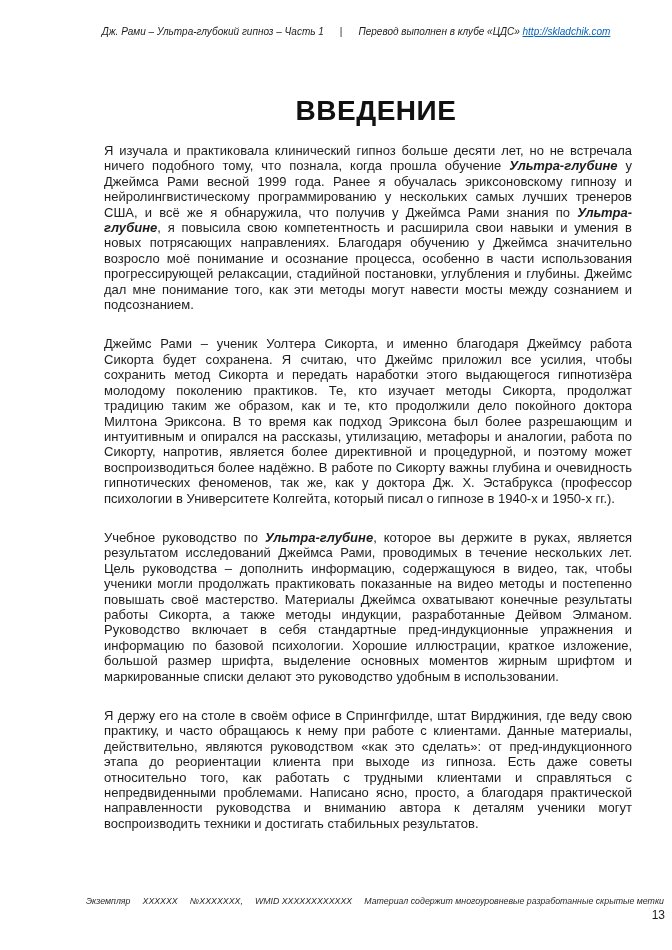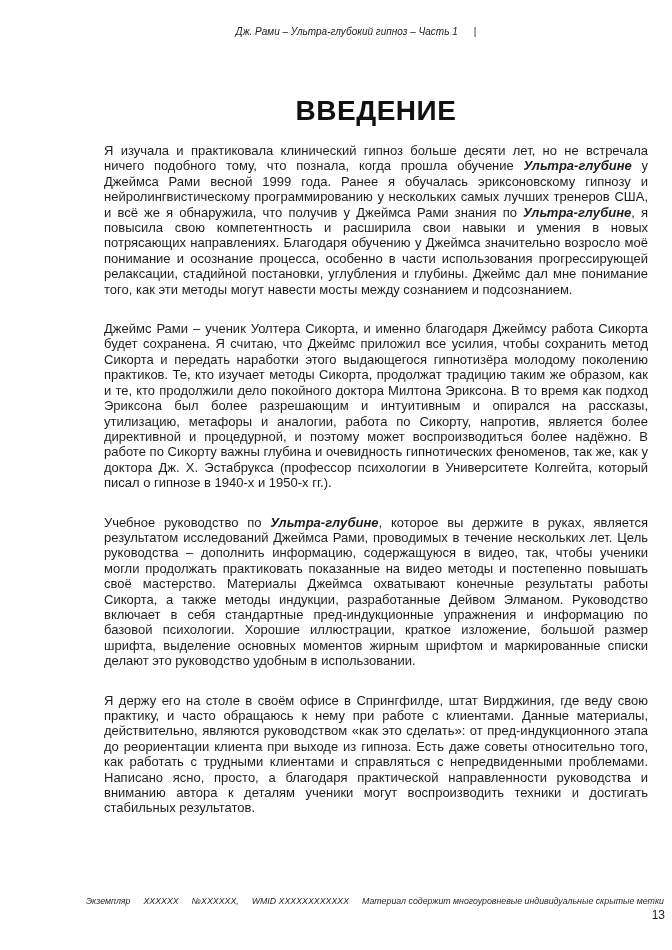--- a/index.html
+++ b/index.html
@@ -38,21 +38,21 @@
   .doc-title {
     margin: 8px 0 16px 0;
     text-align: center;
     font-size: 28px;
     line-height: 33px;
     font-weight: bold;
     letter-spacing: 0.5px;
     color: #111111;
   }
   .para {
-    margin: 0 0 24px 0;
+    margin: 0 16px 24px 0;
     font-size: 13px;
     line-height: 15.4px;
     text-align: justify;
     text-justify: inter-word;
   }
   .para .bi { font-weight: bold; font-style: italic; }
   .watermark-line {
     position: absolute;
     left: 86px;
     right: 48px;
@@ -74,34 +74,38 @@
   }
 </style>
 </head>
 <body>
 
 <div class="page">
 
   <div class="running-header">
     <span>Дж. Рами – Ультра-глубокий гипноз – Часть 1</span>
     <span class="sep">|</span>
+    <span>
+      <span>Перевод выполнен в клубе «ЦДС»</span>
+      <a href="#">http://skladchik.com</a>
+    </span>
   </div>
 
   <div class="content">
     <h1 class="doc-title">ВВЕДЕНИЕ</h1>
 
     <p class="para"><span>Я изучала и практиковала клинический гипноз больше десяти лет, но не встречала ничего подобного тому, что познала, когда прошла обучение </span><span class="bi">Ультра-глубине</span><span> у Джеймса Рами весной 1999 года. Ранее я обучалась эриксоновскому гипнозу и нейролингвистическому программированию у нескольких самых лучших тренеров США, и всё же я обнаружила, что получив у Джеймса Рами знания по </span><span class="bi">Ультра-глубине</span><span>, я повысила свою компетентность и расширила свои навыки и умения в новых потрясающих направлениях. Благодаря обучению у Джеймса значительно возросло моё понимание и осознание процесса, особенно в части использования прогрессирующей релаксации, стадийной постановки, углубления и глубины. Джеймс дал мне понимание того, как эти методы могут навести мосты между сознанием и подсознанием.</span></p>
     <p class="para"><span>Джеймс Рами – ученик Уолтера Сикорта, и именно благодаря Джеймсу работа Сикорта будет сохранена. Я считаю, что Джеймс приложил все усилия, чтобы сохранить метод Сикорта и передать наработки этого выдающегося гипнотизёра молодому поколению практиков. Те, кто изучает методы Сикорта, продолжат традицию таким же образом, как и те, кто продолжили дело покойного доктора Милтона Эриксона. В то время как подход Эриксона был более разрешающим и интуитивным и опирался на рассказы, утилизацию, метафоры и аналогии, работа по Сикорту, напротив, является более директивной и процедурной, и поэтому может воспроизводиться более надёжно. В работе по Сикорту важны глубина и очевидность гипнотических феноменов, так же, как у доктора Дж. Х. Эстабрукса (профессор психологии в Университете Колгейта, который писал о гипнозе в 1940-х и 1950-х гг.).</span></p>
     <p class="para"><span>Учебное руководство по </span><span class="bi">Ультра-глубине</span><span>, которое вы держите в руках, является результатом исследований Джеймса Рами, проводимых в течение нескольких лет. Цель руководства – дополнить информацию, содержащуюся в видео, так, чтобы ученики могли продолжать практиковать показанные на видео методы и постепенно повышать своё мастерство. Материалы Джеймса охватывают конечные результаты работы Сикорта, а также методы индукции, разработанные Дейвом Элманом. Руководство включает в себя стандартные пред-индукционные упражнения и информацию по базовой психологии. Хорошие иллюстрации, краткое изложение, большой размер шрифта, выделение основных моментов жирным шрифтом и маркированные списки делают это руководство удобным в использовании.</span></p>
     <p class="para"><span>Я держу его на столе в своём офисе в Спрингфилде, штат Вирджиния, где веду свою практику, и часто обращаюсь к нему при работе с клиентами. Данные материалы, действительно, являются руководством «как это сделать»: от пред-индукционного этапа до реориентации клиента при выходе из гипноза. Есть даже советы относительно того, как работать с трудными клиентами и справляться с непредвиденными проблемами. Написано ясно, просто, а благодаря практической направленности руководства и вниманию автора к деталям ученики могут воспроизводить техники и достигать стабильных результатов.</span></p>
   </div>
 
   <div class="watermark-line">
     <span>Экземпляр</span>
     <span>XXXXXX</span>
-    <span>№XXXXXX,</span>
+    <span>№XXXXXXX,</span>
     <span>WMID XXXXXXXXXXXX</span>
-    <span>Материал содержит многоуровневые индивидуальные скрытые метки</span>
+    <span>Материал содержит многоуровневые разработанные скрытые метки</span>
   </div>
 
   <div class="page-number">13</div>
 
 </div>
 
 </body></html>

